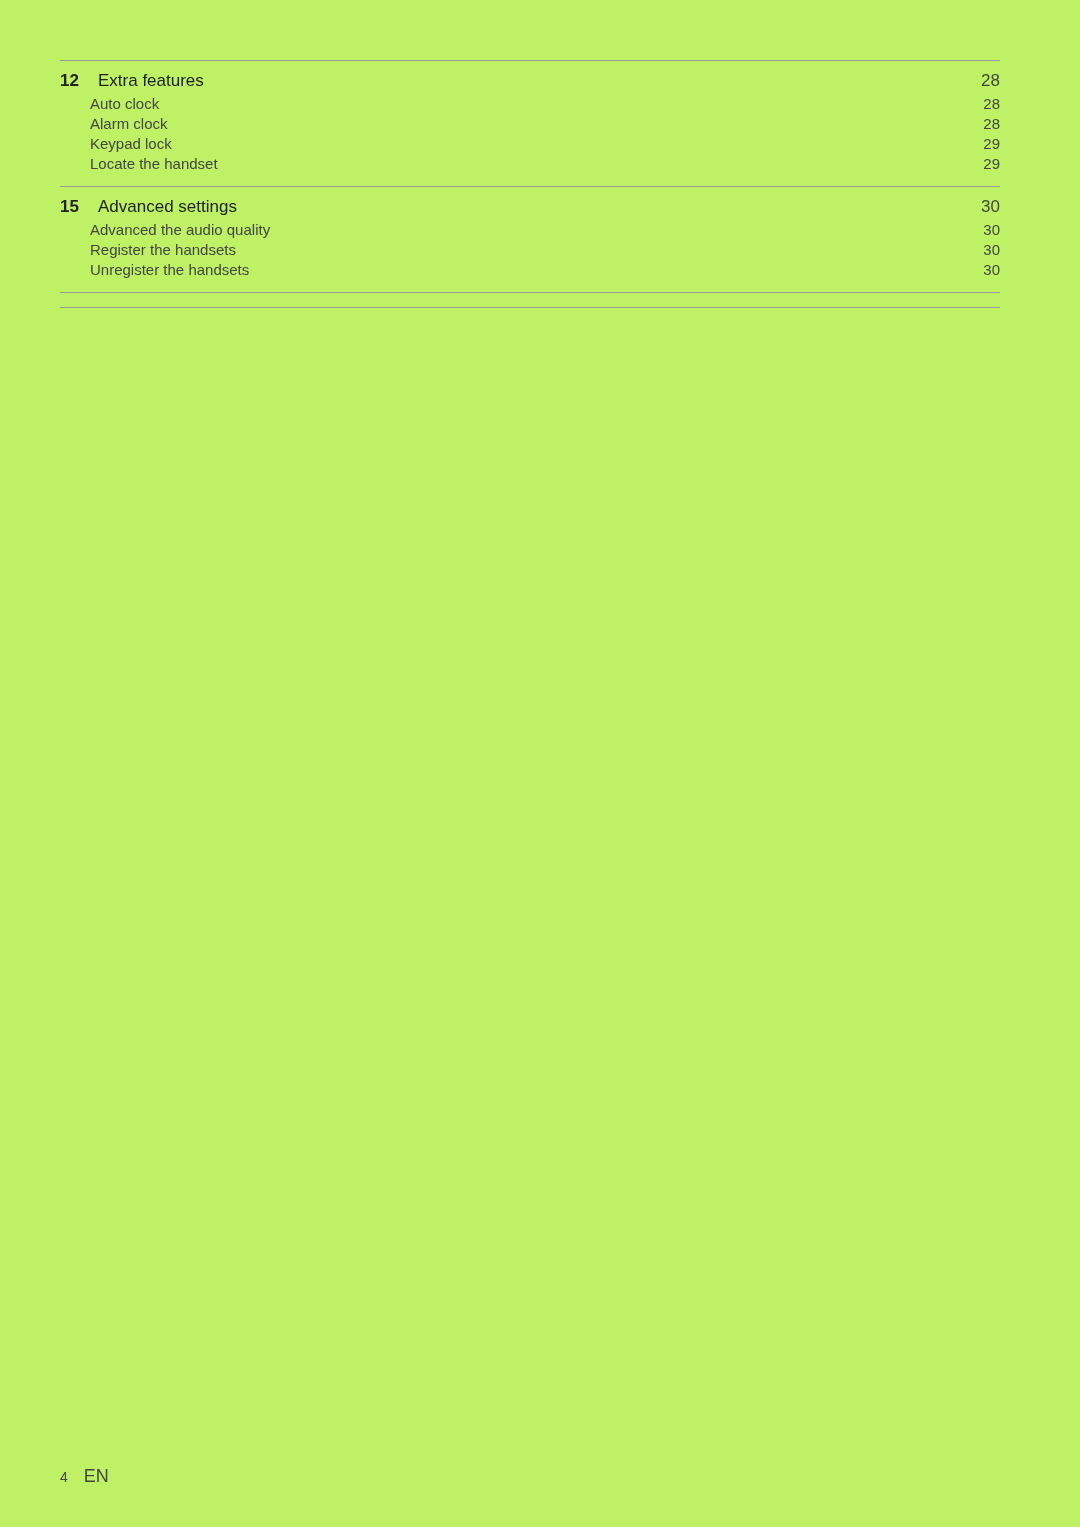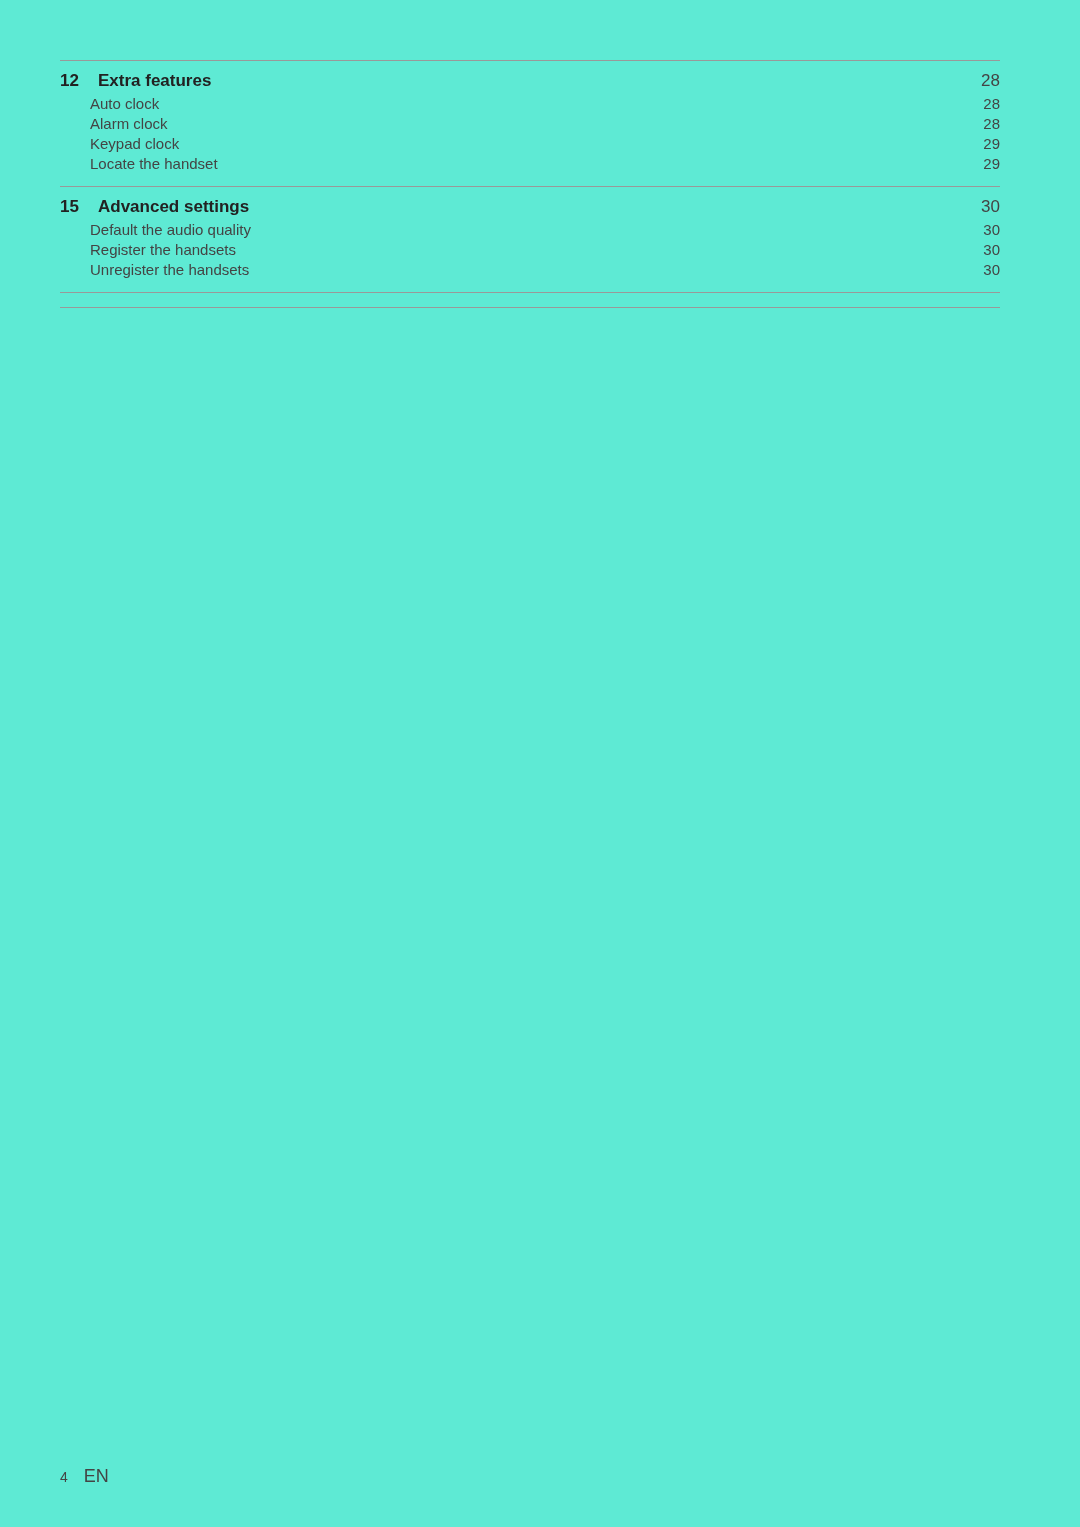--- a/index.html
+++ b/index.html
@@ -12,21 +12,21 @@
       background: #ffffff;
       font-family: Arial, Helvetica, sans-serif;
       width: 1080px;
       min-height: 1527px;
       position: relative;
     }
 
     .page-container {
       width: 1080px;
       min-height: 1527px;
-      background: #5eead4;
+      background: #bef264;
       padding: 60px 80px 60px 60px;
       position: relative;
     }
 
     .section-divider {
       border: none;
       border-top: 1px solid #999999;
       margin-bottom: 10px;
     }
 
@@ -41,21 +41,21 @@
     .toc-number {
       font-size: 17px;
       font-weight: bold;
       color: #222222;
       min-width: 30px;
       margin-right: 8px;
     }
 
     .toc-title-main {
       font-size: 17px;
-      font-weight: bold;
+      font-weight: normal;
       color: #222222;
       flex: 1;
     }
 
     .toc-title-sub {
       font-size: 15px;
       font-weight: normal;
       color: #444444;
       flex: 1;
     }
@@ -139,21 +139,21 @@
       <div class="sub-entries">
         <div class="toc-entry-sub">
           <span class="toc-title-sub">Auto clock</span>
           <span class="toc-page">28</span>
         </div>
         <div class="toc-entry-sub">
           <span class="toc-title-sub">Alarm clock</span>
           <span class="toc-page">28</span>
         </div>
         <div class="toc-entry-sub">
-          <span class="toc-title-sub">Keypad clock</span>
+          <span class="toc-title-sub">Keypad lock</span>
           <span class="toc-page">29</span>
         </div>
         <div class="toc-entry-sub">
           <span class="toc-title-sub">Locate the handset</span>
           <span class="toc-page">29</span>
         </div>
       </div>
     </div>
   </div>
 
@@ -162,21 +162,21 @@
     <div class="toc-block">
       <div class="main-row">
         <div class="main-row-left">
           <span class="toc-number">15</span>
           <span class="toc-title-main">Advanced settings</span>
         </div>
         <span class="toc-page-main">30</span>
       </div>
       <div class="sub-entries">
         <div class="toc-entry-sub">
-          <span class="toc-title-sub">Default the audio quality</span>
+          <span class="toc-title-sub">Advanced the audio quality</span>
           <span class="toc-page">30</span>
         </div>
         <div class="toc-entry-sub">
           <span class="toc-title-sub">Register the handsets</span>
           <span class="toc-page">30</span>
         </div>
         <div class="toc-entry-sub">
           <span class="toc-title-sub">Unregister the handsets</span>
           <span class="toc-page">30</span>
         </div>

